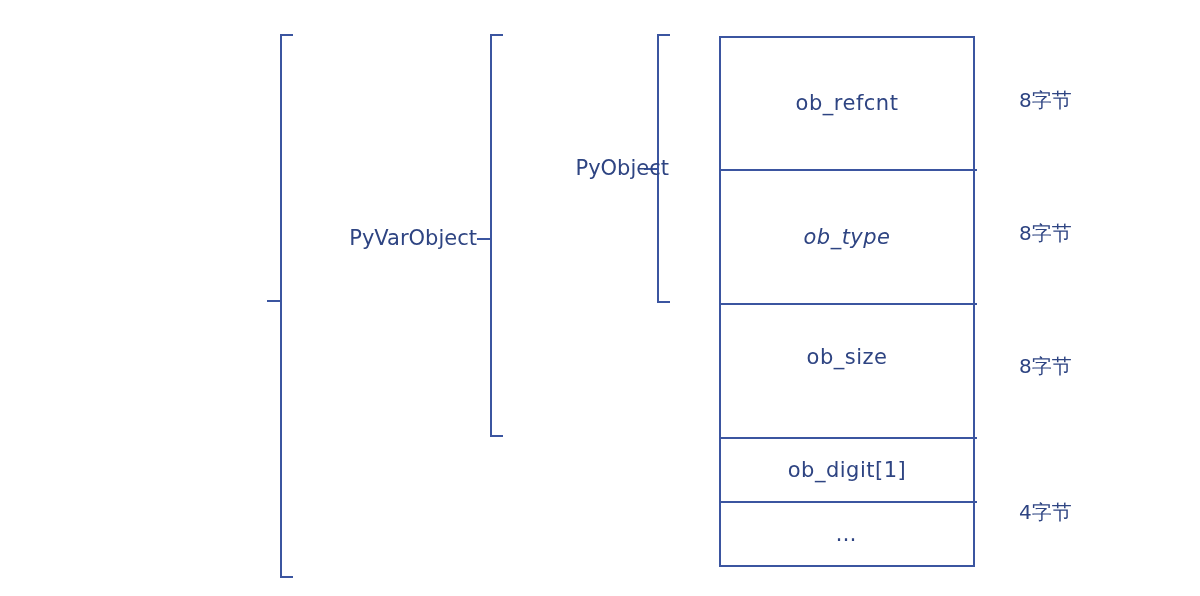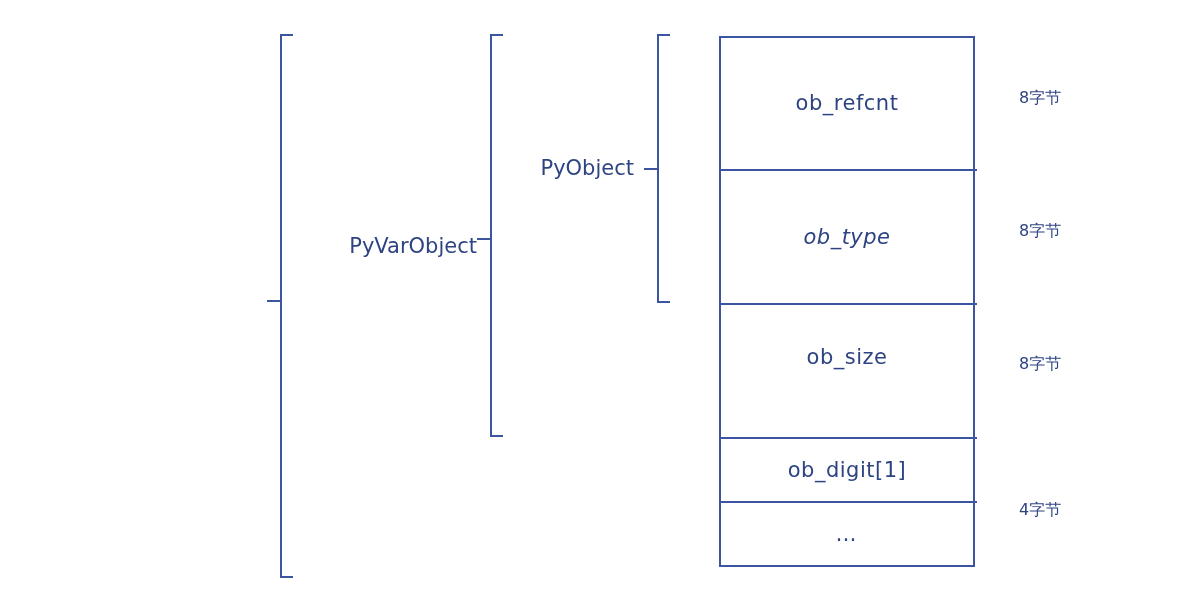--- a/index.html
+++ b/index.html
@@ -63,21 +63,21 @@
     letter-spacing: 2px;
     color: #2e4482;
     line-height: 1;
   }
 
   
   .size-label {
     position: absolute;
     left: 1019px;
     font-family: "DejaVu Sans", sans-serif;
-    font-size: 16px;
+    font-size: 20px;
     color: #2e4482;
     white-space: nowrap;
     line-height: 1;
   }
 
   
   .bracket {
     position: absolute;
   }
   .bracket .spine {
@@ -128,29 +128,29 @@
     <div class="arm bottom"></div>
     <div class="tick" style="top:266px;"></div>
   </div>
 
   <div class="bracket" style="left:490px; top:34px; height:403px;">
     <div class="spine"></div>
     <div class="arm top"></div>
     <div class="arm bottom"></div>
     <div class="tick" style="top:204px;"></div>
   </div>
-  <div class="group-label" style="left:300px; top:246px; width:177px;text-align:right;">PyVarObject</div>
+  <div class="group-label" style="left:300px; top:238px; width:177px;text-align:right;">PyVarObject</div>
 
   <div class="bracket" style="left:657px; top:34px; height:269px;">
     <div class="spine"></div>
     <div class="arm top"></div>
     <div class="arm bottom"></div>
     <div class="tick" style="top:134px;"></div>
   </div>
-  <div class="group-label" style="left:490px; top:168px; width:144px;">PyObject</div>
+  <div class="group-label" style="left:490px; top:168px; width:144px;padding-left:35px;">PyObject</div>
 
   <div class="struct-table">
 
     <div class="struct-row" style="top:0px; height:131px;">
       <span class="field-label">ob_refcnt</span>
     </div>
     <div class="row-divider" style="top:131px;"></div>
 
     <div class="struct-row" style="top:133px; height:132px;font-style:italic;">
       <span class="field-label">ob_type</span>

